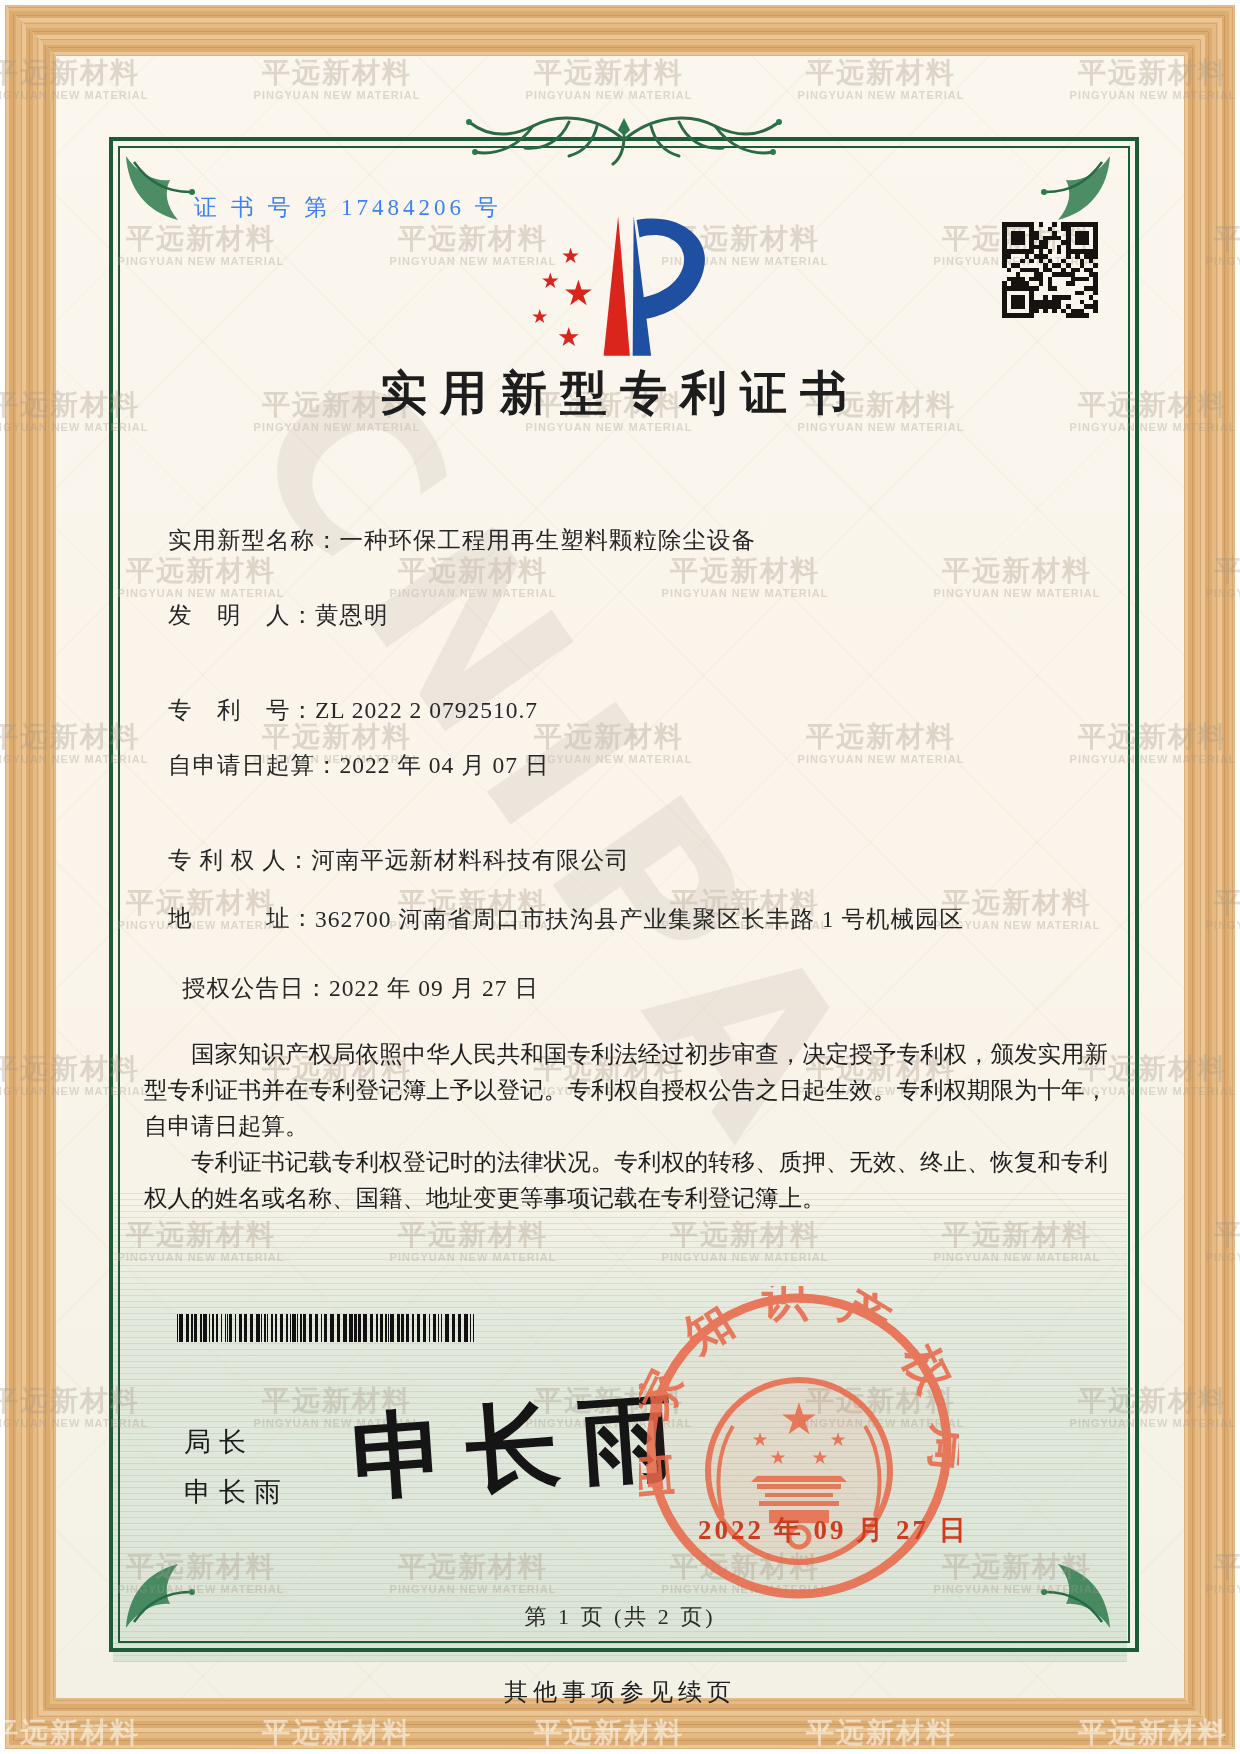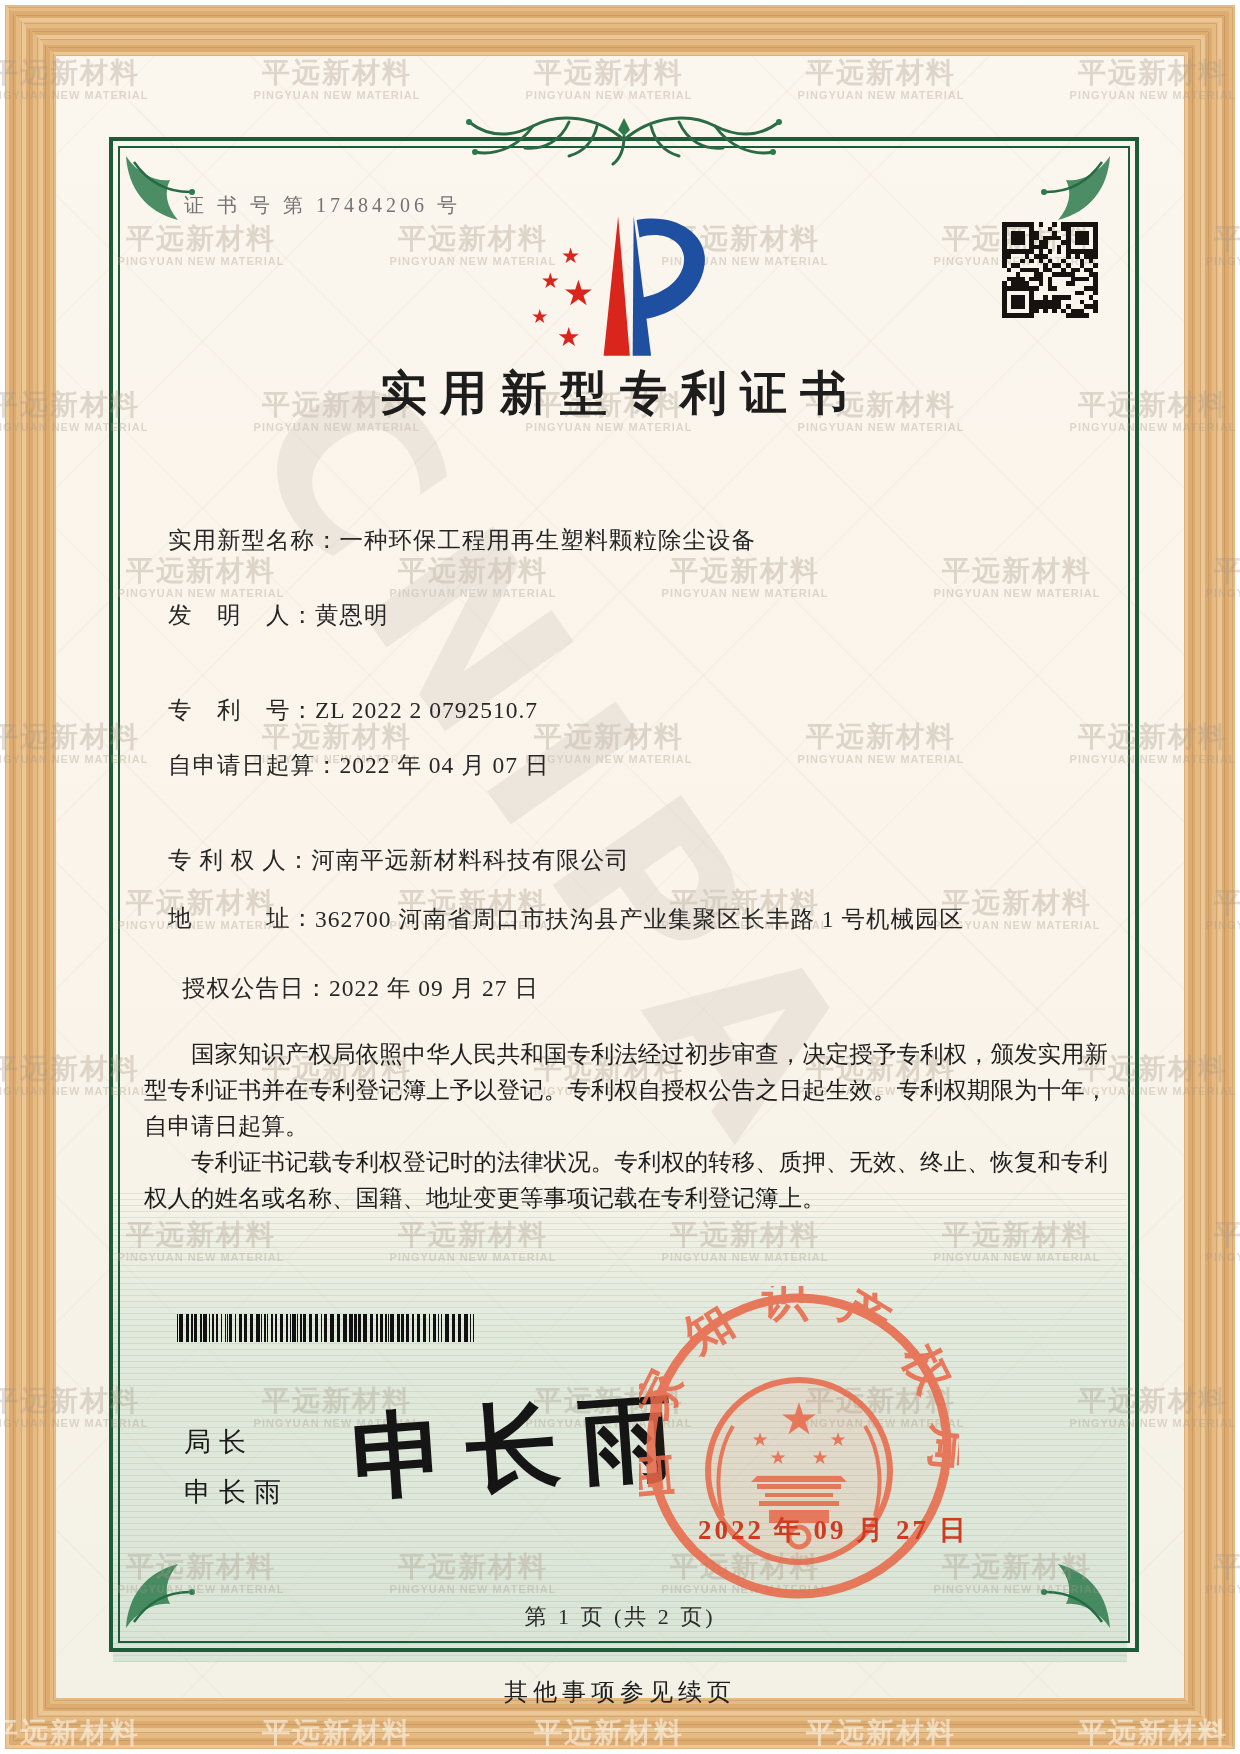--- a/index.html
+++ b/index.html
@@ -55,21 +55,21 @@
   .wm-item.wm-wood .wm1, .wm-item.wm-wood .wm2 { color:rgba(255,252,246,.55); }
   .cnipa-wm { position:absolute; left:110px; top:640px; width:900px; text-align:center;
       font-family:"DejaVu Sans","Liberation Sans",sans-serif; font-weight:bold;
       font-size:215px; letter-spacing:34px; color:rgba(205,196,184,.30);
       transform:rotate(55deg); pointer-events:none; }
 
   
   .content { position:absolute; inset:56px; }
   .abs { position:absolute; }
 
-  .cert-no { left:128px; top:136px; font-size:20px; letter-spacing:4px; color:#737373; }
+  .cert-no { left:138px; top:136px; font-size:23px; letter-spacing:4px; color:#3b82f6; }
 
   .logo { left:472px; top:154px; }
   .qr   { left:946px; top:166px; }
 
   .title { left:0; right:0; top:306px; text-align:center; font-size:47px; font-weight:bold;
            letter-spacing:13px; color:#1d1d1d; }
 
   .frow { left:112px; width:940px; font-size:23.5px; color:#272727; }
   .flabel { letter-spacing:1px; }
   .fvalue { letter-spacing:1px; }

